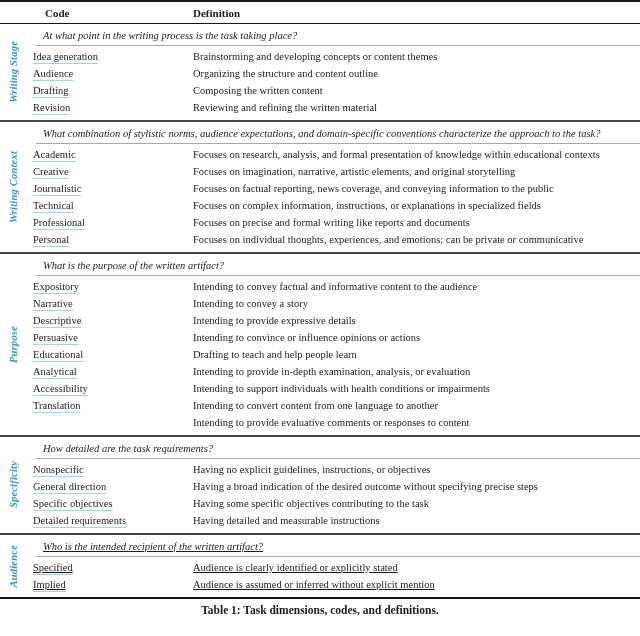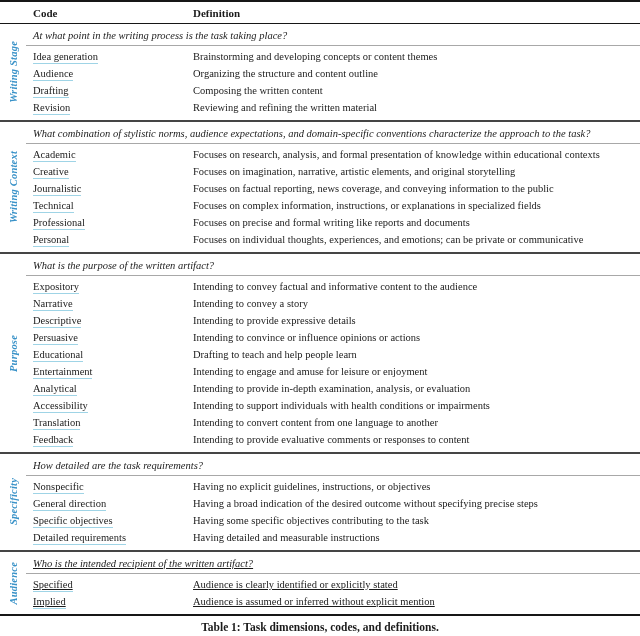--- a/index.html
+++ b/index.html
@@ -14,41 +14,41 @@
 
   
   .thead {
     display: grid;
     grid-template-columns: 33px 160px 1fr;
     align-items: center;
     height: 21px;
     border-bottom: 1.6px solid #161616;
   }
   .th { font-weight: bold; font-size: 11px; }
-  .th.code-h { grid-column: 2; }
+  .th.code-h { grid-column: 2; margin-left: 12px; }
   .th.def-h  { grid-column: 3; }
 
   
   .section { position: relative; border-bottom: 2px solid #454545; }
   .section.last { border-bottom: 2px solid #161616; text-decoration: underline; }
   .group-label {
     position: absolute; left: 0; top: 0; bottom: 0; width: 26px;
     display: flex; align-items: center; justify-content: center;
   }
   .group-label span {
     writing-mode: vertical-rl;
     transform: rotate(180deg);
     font-weight: bold; font-style: italic;
     font-size: 10.5px;
     color: #3992c8;
     white-space: nowrap;
     letter-spacing: 0.2px;
   }
   .question {
-    margin-left: 26px;
+    margin-left: 36px;
     padding: 6px 2px 4px 7px;
     font-style: italic;
     font-size: 10.5px;
     border-bottom: 1px solid #a8a8a8;
   }
   .rows { padding: 2px 0 4px 0; }
   .row {
     display: grid;
     grid-template-columns: 33px 160px 1fr;
     align-items: center;
@@ -158,37 +158,32 @@
       </div>
       <div class="row">
         <div class="cell-code"><a class="code-link">Persuasive</a></div>
         <div class="cell-def">Intending to convince or influence opinions or actions</div>
       </div>
       <div class="row">
         <div class="cell-code"><a class="code-link">Educational</a></div>
         <div class="cell-def">Drafting to teach and help people learn</div>
       </div>
       <div class="row">
-        <div class="cell-code"><a class="code-link">Entertainment</a></div>
-        <div class="cell-def">Intending to engage and amuse for leisure or enjoyment</div>
-      </div>
-      <div class="row">
         <div class="cell-code"><a class="code-link">Analytical</a></div>
         <div class="cell-def">Intending to provide in-depth examination, analysis, or evaluation</div>
       </div>
       <div class="row">
         <div class="cell-code"><a class="code-link">Accessibility</a></div>
         <div class="cell-def">Intending to support individuals with health conditions or impairments</div>
       </div>
       <div class="row">
         <div class="cell-code"><a class="code-link">Translation</a></div>
         <div class="cell-def">Intending to convert content from one language to another</div>
       </div>
       <div class="row">
-        <div class="cell-code"><a class="code-link">Feedback</a></div>
         <div class="cell-def">Intending to provide evaluative comments or responses to content</div>
       </div>
     </div>
   </div>
 
   <div class="section">
     <div class="group-label">
       <span>Specificity</span>
     </div>
     <div class="question">How detailed are the task requirements?</div>

